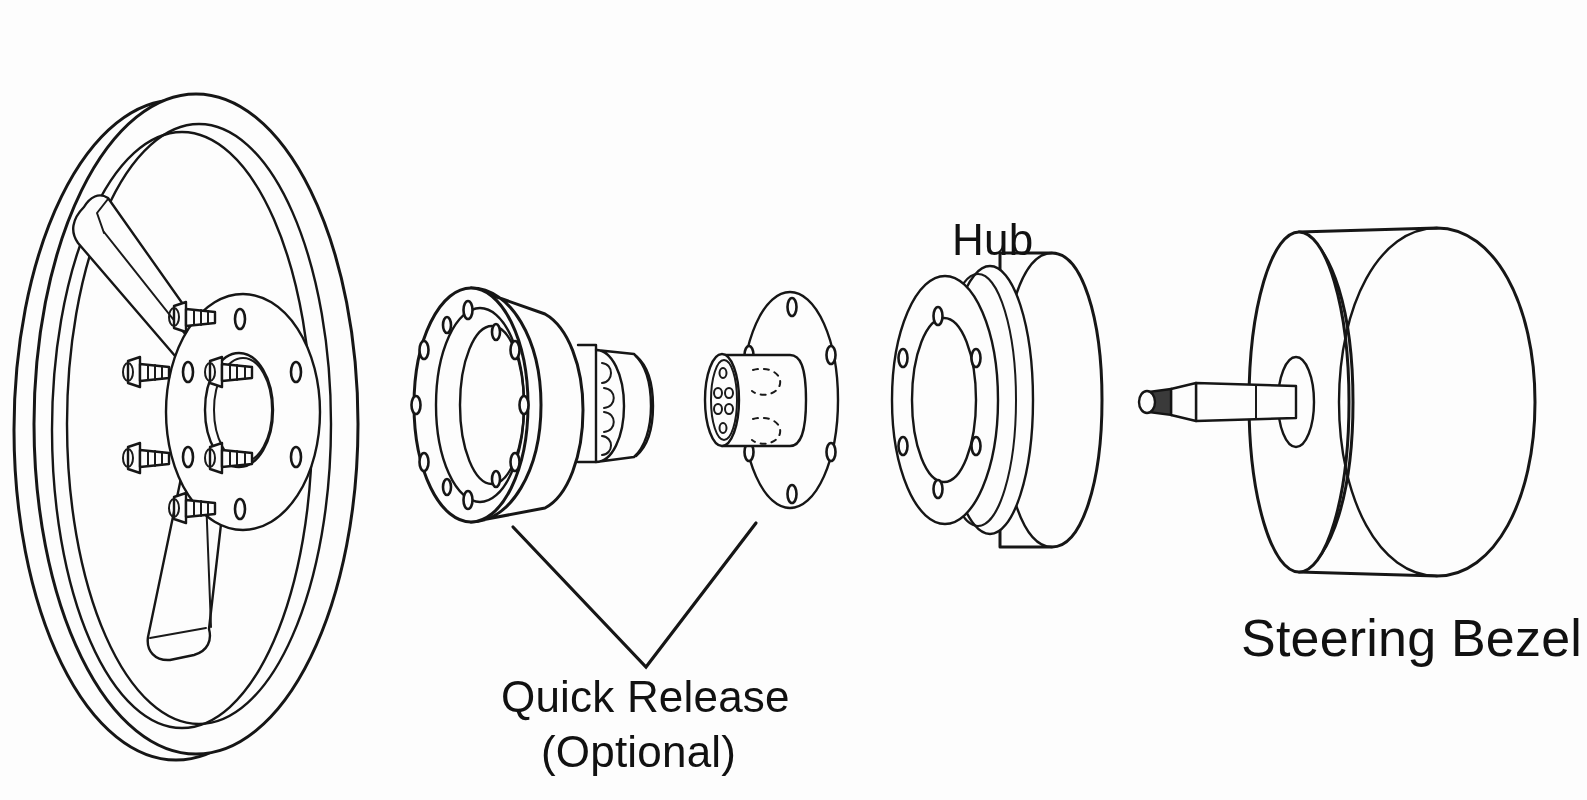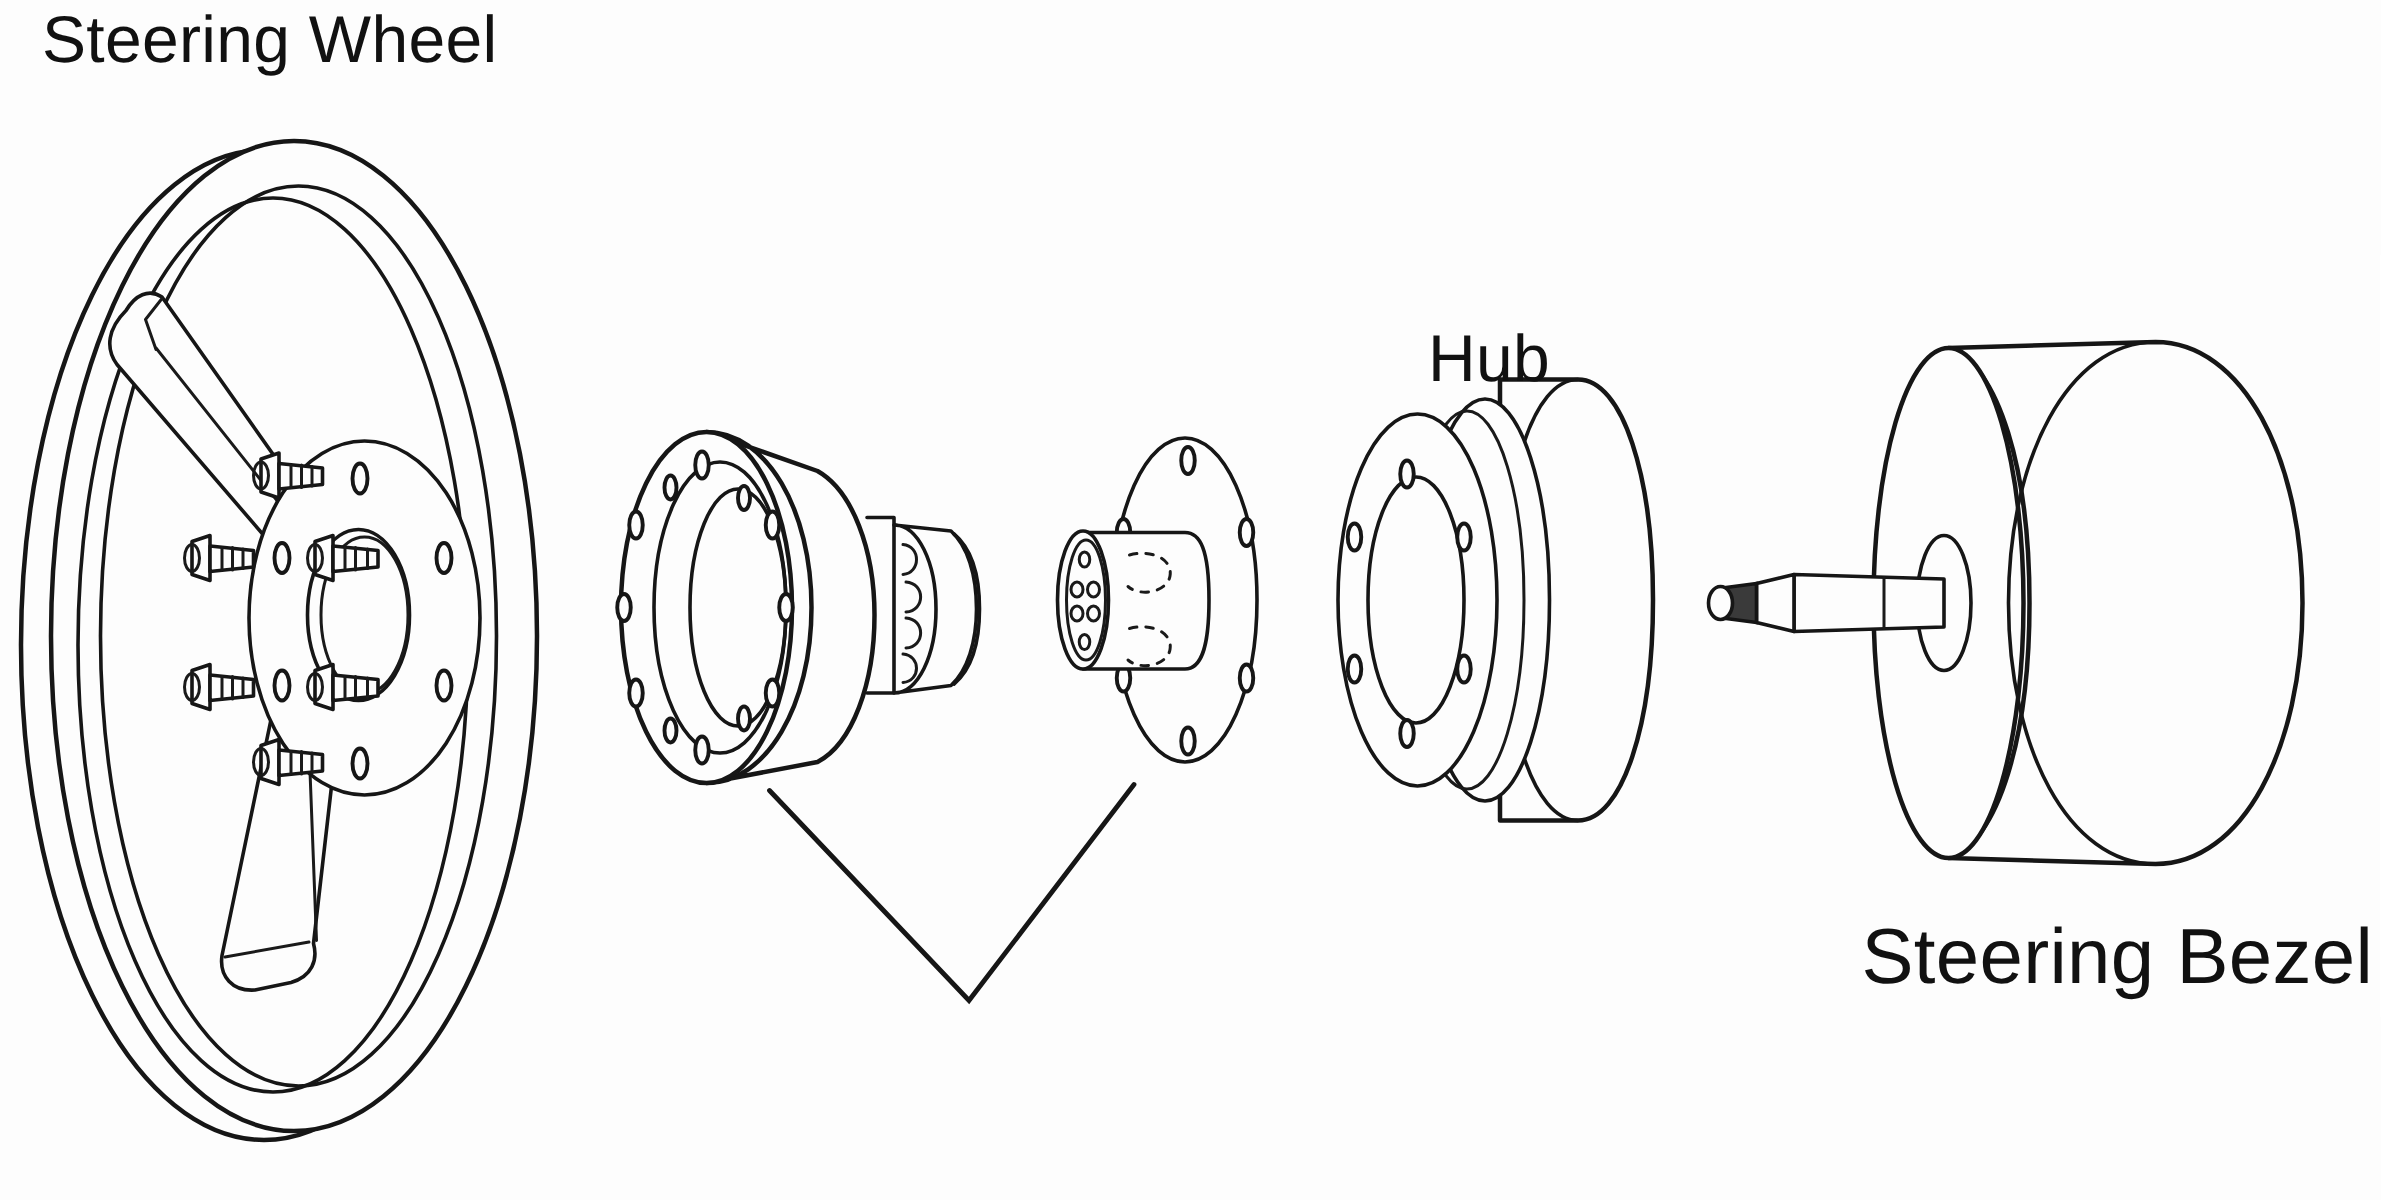--- a/index.html
+++ b/index.html
@@ -331,21 +331,22 @@
 
       <ellipse class="sf-thin" cx="1147" cy="402" rx="8" ry="11"></ellipse>
     </g>
 
     <g>
       <path class="leader" d="M 513 527 L 646 667 L 756 523"></path>
     </g>
 
   </svg>
 
-  <div class="lbl" id="label-steering-wheel">Steering Wheel</div>
 
   <div class="lbl" id="label-hub">Hub</div>
 
-
+  <div class="lbl" id="label-quick-release">Quick Release</div>
+
+  <div class="lbl" id="label-quick-release-sub">(Optional)</div>
 
   <div class="lbl" id="label-steering-bezel">Steering Bezel</div>
 
 </div>
 
 </body></html>

